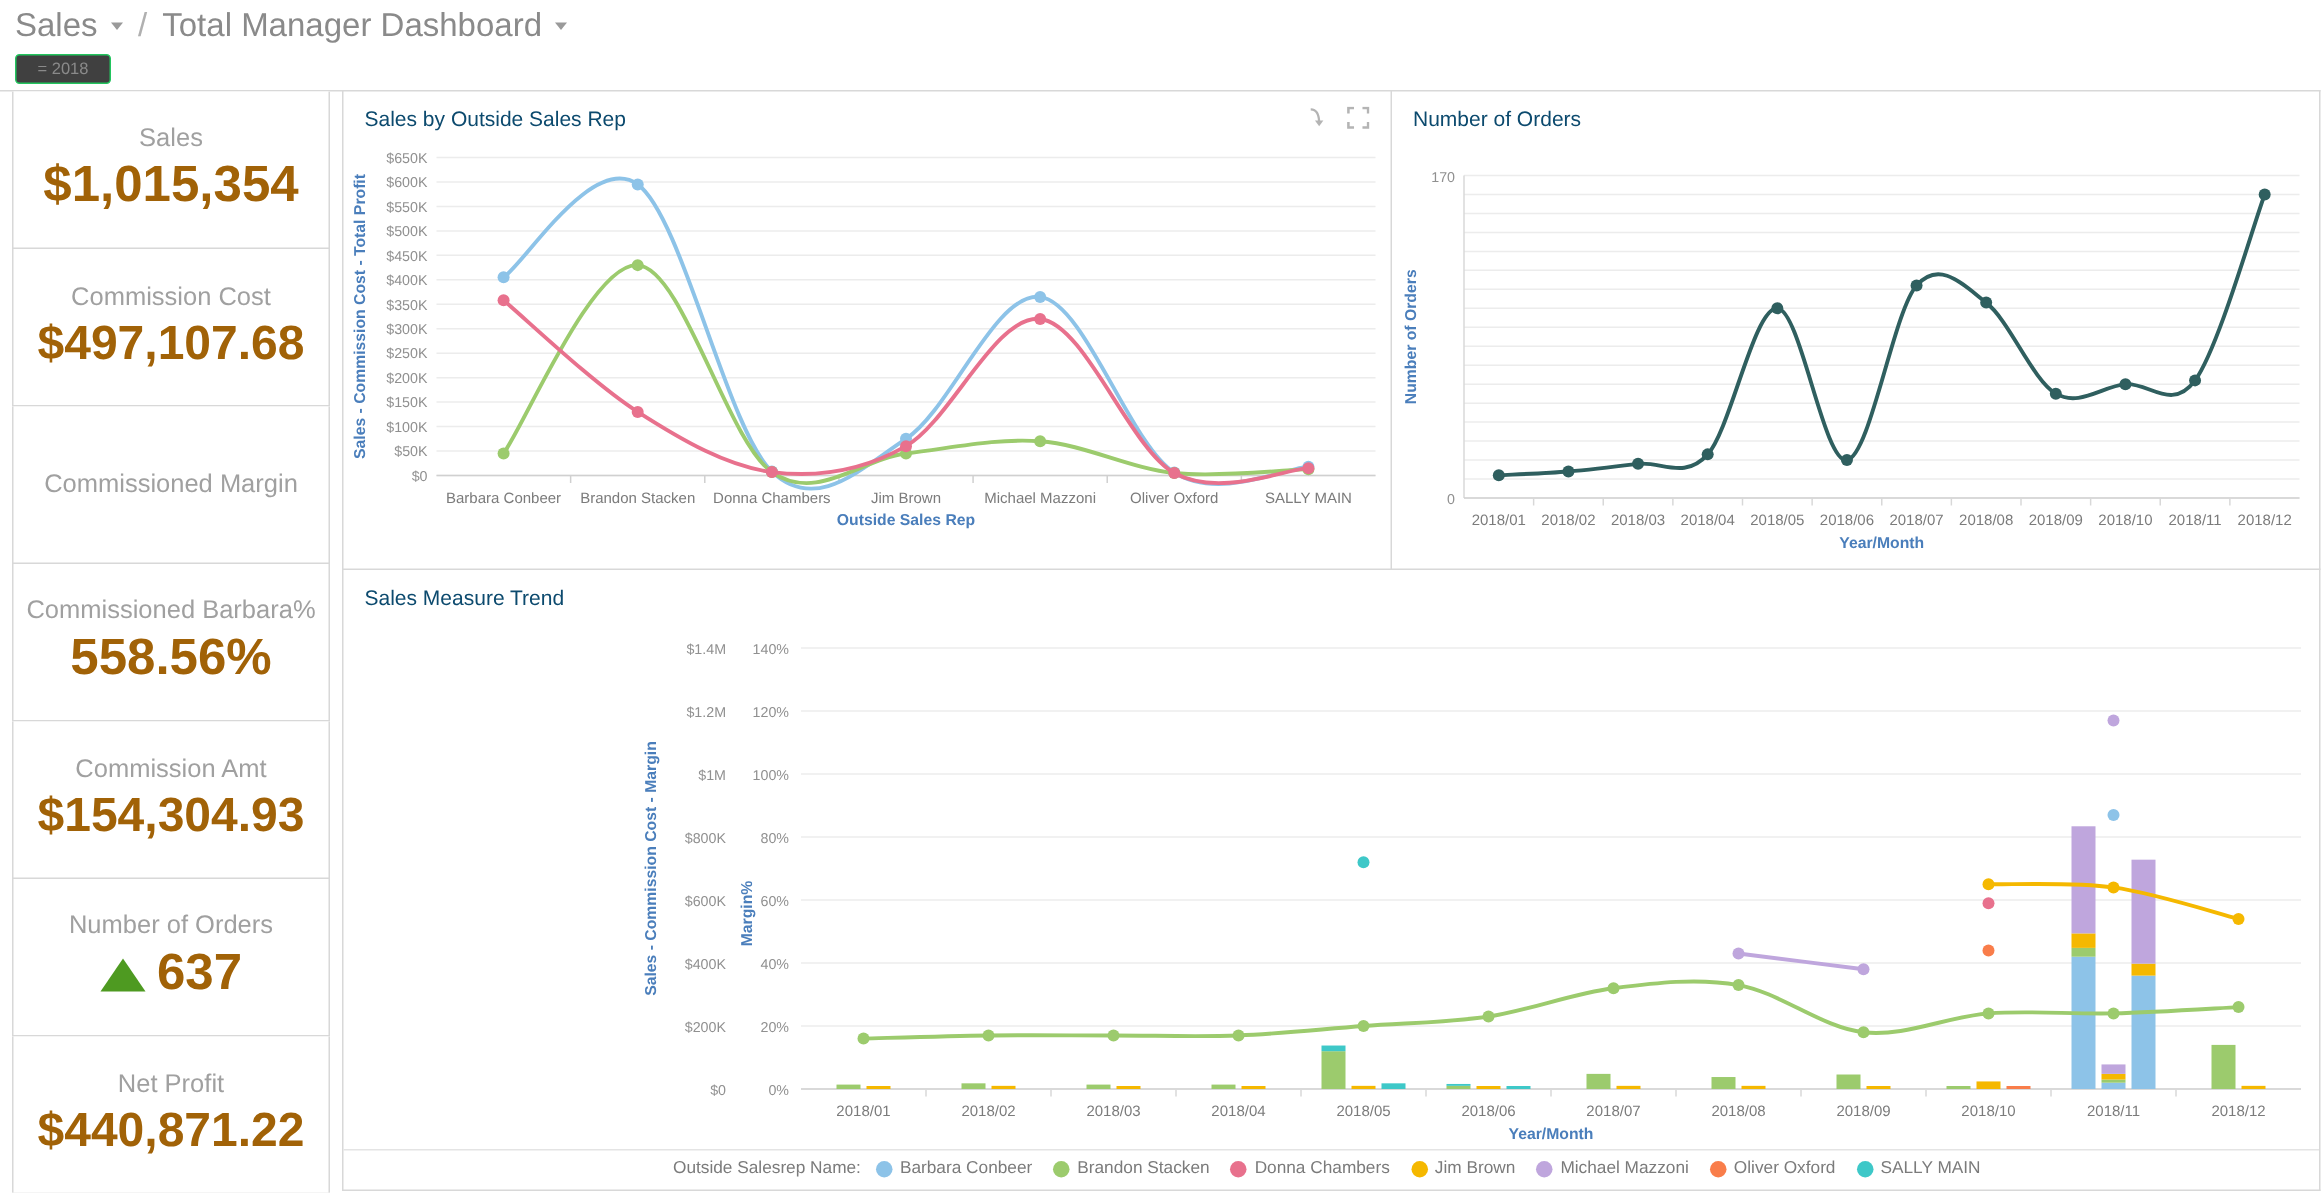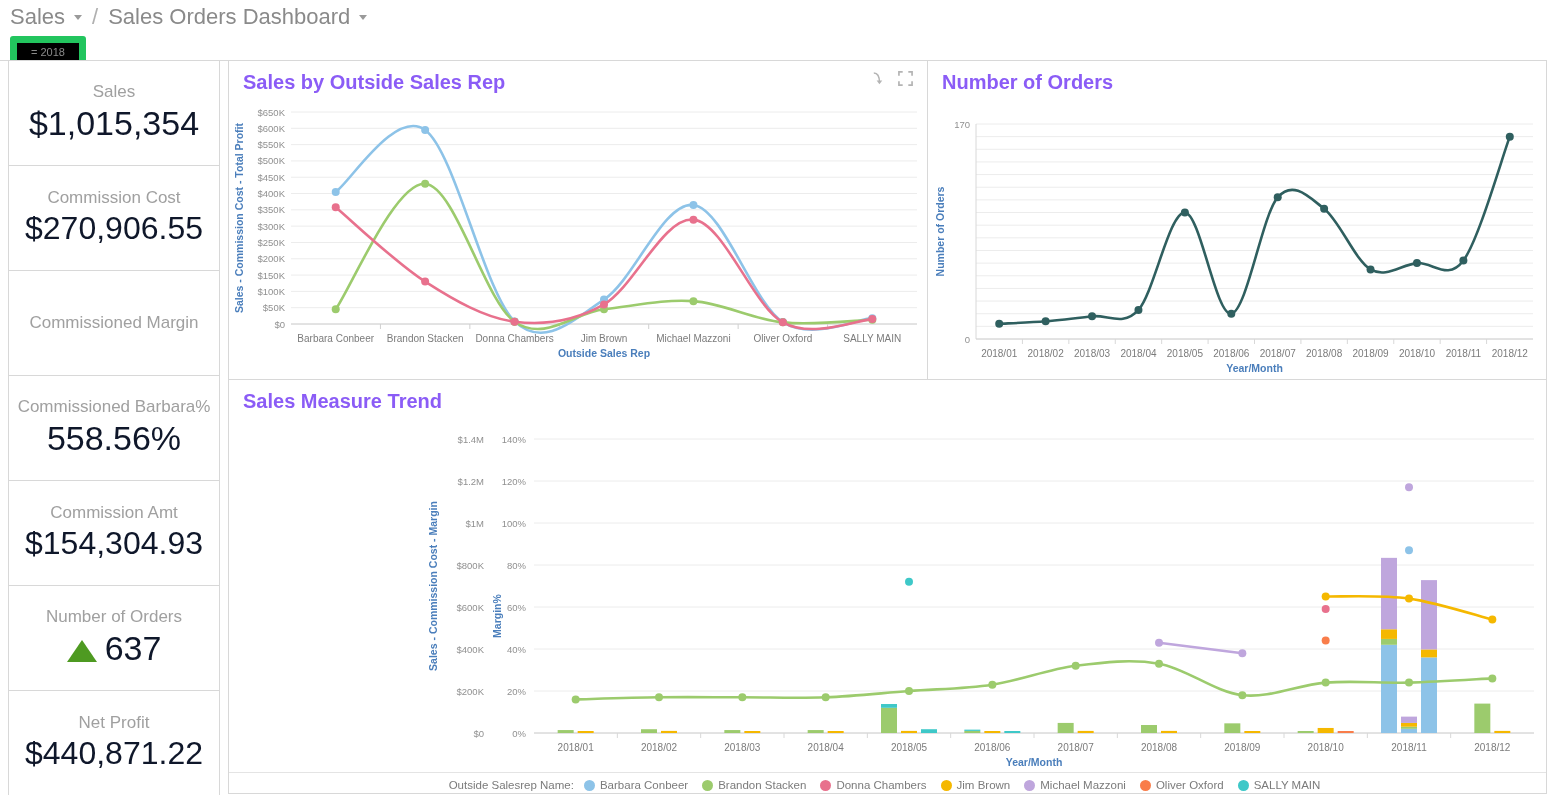--- a/index.html
+++ b/index.html
@@ -12,79 +12,79 @@
     overflow:hidden;
   }
   
   #header { height:60px; padding:4px 10px 0 10px; }
   #breadcrumb { font-size:22px; color:#8a8a8a; display:flex; align-items:center; gap:6px; white-space:nowrap; }
   .crumb { color:#8a8a8a; }
   .caret { display:inline-block; width:0;height:0;border-left:4px solid transparent;border-right:4px solid transparent;border-top:5px solid #9a9a9a; margin-left:3px; vertical-align:middle;}
   .slash { color:#b0b0b0; margin:0 4px; }
   #filter-chip {
     margin-top:6px; display:inline-block;
-    border:7px solid #22c55e; border-radius:3px;
-    padding:3px 14px; font-size:11px; color:#8a8a8a; background:#000000;
+    border:1px solid #22c55e; border-radius:3px;
+    padding:3px 14px; font-size:11px; color:#8a8a8a; background:#404040;
   }
   
   #body { display:flex; width:1548px; height:735px; }
   #kpi-col { width:228px; border-top:1px solid #d8d8d8; }
   .kpi {
     height:105px; border:1px solid #d8d8d8; border-top:none; border-left:1px solid #d8d8d8;
     margin:0 8px 0 8px; display:flex; flex-direction:column; align-items:center; justify-content:center;
     background:#fff;
   }
   .kpi:first-child { border-top:none; }
   .kpi-label { font-size:17px; color:#a0a0a0; font-weight:400; line-height:1.1; }
-  .kpi-value { font-size:34px; color:#0f172a; font-weight:400; line-height:1.15; margin-top:2px; white-space:nowrap;}
+  .kpi-value { font-size:34px; color:#a16207; font-weight:700; line-height:1.15; margin-top:2px; white-space:nowrap;}
   .kpi-value.small { font-size:32px; }
   .tri { display:inline-block;width:0;height:0;border-left:15px solid transparent;border-right:15px solid transparent;border-bottom:22px solid #4e9a21; vertical-align:-2px; margin-right:8px;}
   #charts { width:1320px; display:flex; flex-direction:column; }
   #top-row { height:320px; display:flex; }
   .panel { border:1px solid #d8d8d8; background:#fff; position:relative; }
   #panel-rep { width:700px; }
   #panel-orders { width:619px; border-left:none; }
   #panel-trend { width:1319px; height:414px; border-top:none; }
-  .panel-title { font-size:20px; color:#8b5cf6; padding:10px 0 0 14px;font-weight:bold; }
+  .panel-title { font-size:14px; color:#0c4a6e; padding:10px 0 0 14px; }
   .panel-tools { position:absolute; top:10px; right:14px; display:flex; gap:12px; align-items:center; }
   .tool { width:15px;height:15px;opacity:.55; cursor:pointer;}
   .axis-title { fill:#4a7ebb; font-size:10.5px; font-weight:bold; font-family:"Liberation Sans",sans-serif;}
   .tick { fill:#909090; font-size:9.5px; font-family:"Liberation Sans",sans-serif;}
   .catlab { fill:#7b7b7b; font-size:10px; font-family:"Liberation Sans",sans-serif;}
   .grid { stroke:#ececec; stroke-width:1; }
   .legend { display:flex; justify-content:center; align-items:center; gap:8px;
             font-size:11.5px; color:#7b7b7b; border-top:1px solid #e4e4e4; padding:6px 0;}
   .legend .item { display:flex; align-items:center; gap:5px; margin-right:6px;}
   .dot { width:11px;height:11px;border-radius:50%; display:inline-block;}
   .leg-title { color:#7b7b7b; margin-right:2px;text-align:right; }
 </style>
 </head>
 <body>
 
 <div id="header">
   <div id="breadcrumb">
     <span class="crumb">Sales</span>
       <span class="caret"></span>
     <span class="slash">/</span>
-    <span class="crumb">Sales Orders Dashboard</span>
+    <span class="crumb">Total Manager Dashboard</span>
       <span class="caret"></span>
   </div>
   <div id="filter-chip">= 2018</div>
 </div>
 
 <div id="body">
 
   <div id="kpi-col">
     <div class="kpi">
       <div class="kpi-label">Sales</div>
       <div class="kpi-value">$1,015,354</div>
     </div>
     <div class="kpi">
       <div class="kpi-label">Commission Cost</div>
-      <div class="kpi-value small">$270,906.55</div>
+      <div class="kpi-value small">$497,107.68</div>
     </div>
     <div class="kpi">
       <div class="kpi-label">Commissioned Margin</div>
     </div>
     <div class="kpi">
       <div class="kpi-label">Commissioned Barbara%</div>
       <div class="kpi-value">558.56%</div>
     </div>
     <div class="kpi">
       <div class="kpi-label">Commission Amt</div>

